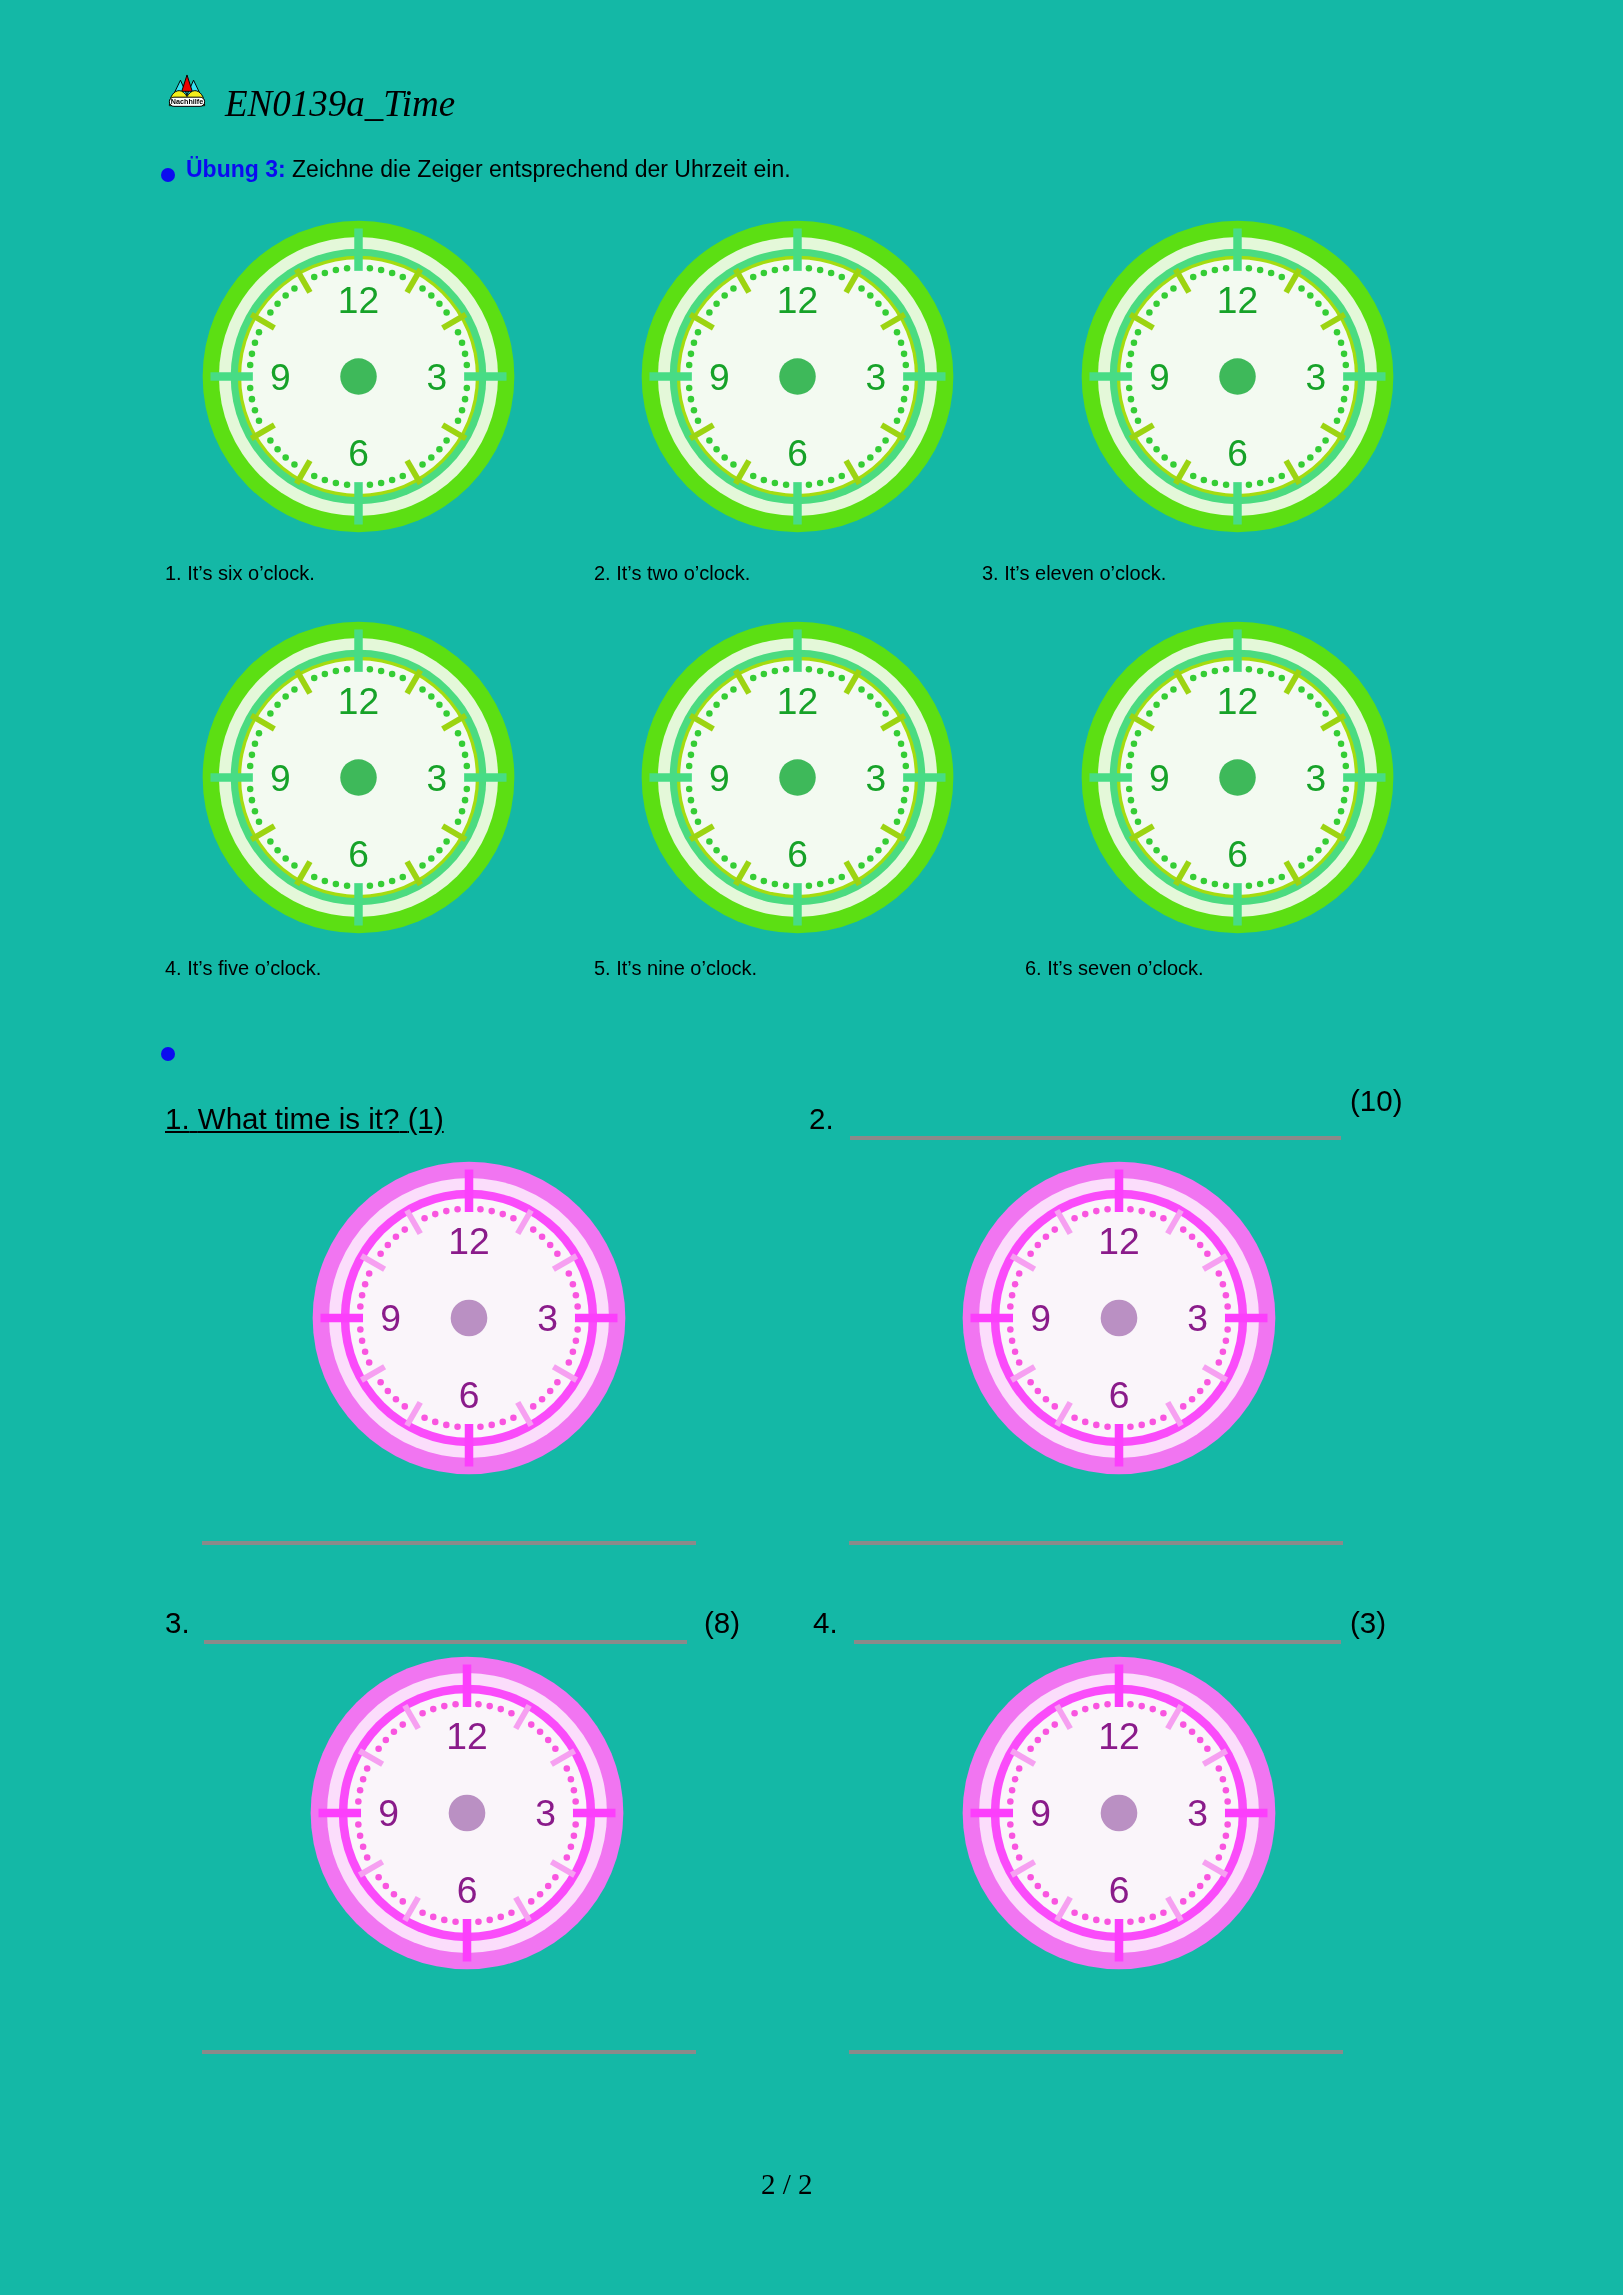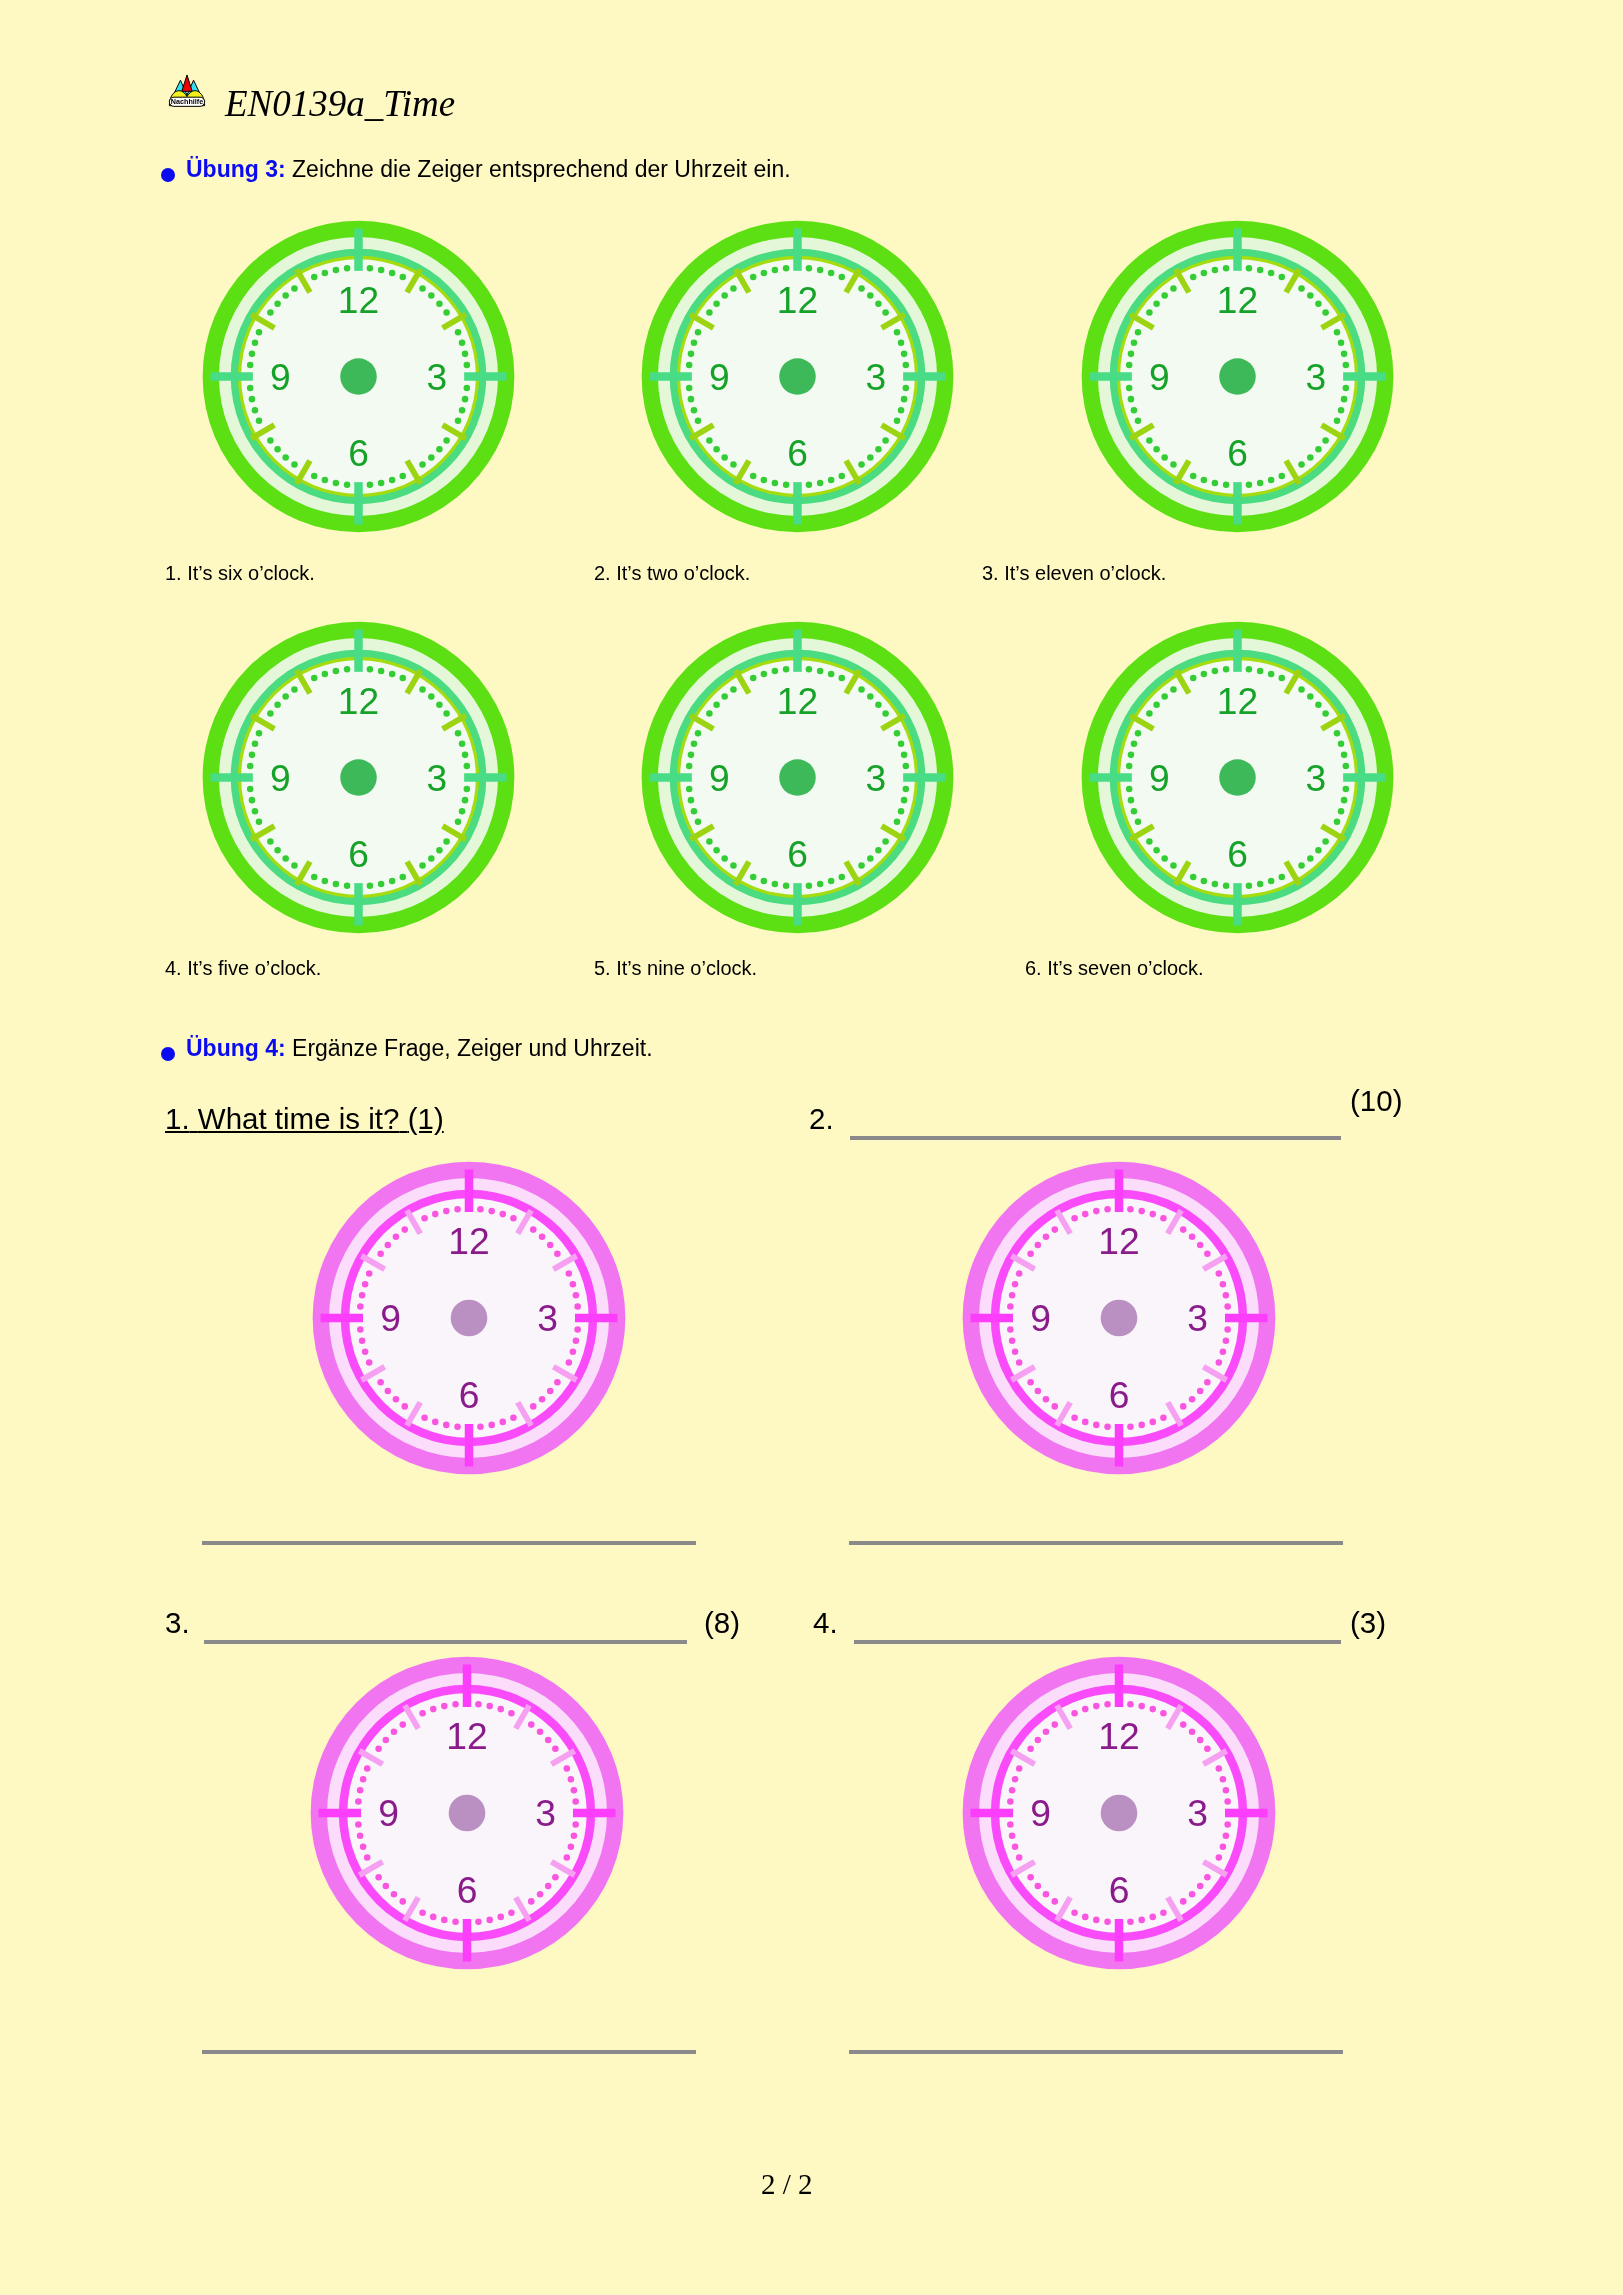--- a/index.html
+++ b/index.html
@@ -1,16 +1,16 @@
 <!DOCTYPE html>
 <html style="--blue: #0b0bf0; --gray: #8a8a8a;font-size:10.5px"><head>
 <meta charset="utf-8">
 <style>
   html,body{margin:0;padding:0;background:#fff;}
-  .page{position:relative;width:1623px;height:2295px;background:#fef9c3;overflow:hidden;
+  .page{position:relative;width:1623px;height:2295px;background:#14b8a6;overflow:hidden;
         font-family:"Liberation Sans",sans-serif;color:#000;}
   .abs{position:absolute;}
   .title{font-family:"Liberation Serif",serif;font-style:italic;font-size:37px;color:#000;}
   .heading{font-size:23px;white-space:nowrap;}
   .heading .lbl{color:var(--blue,#0b0bf0);font-weight:bold;}
   .bullet{width:14.4px;height:14.4px;border-radius:50%;background:var(--blue,#0b0bf0);}
   .caption{font-size:20px;white-space:nowrap;}
   .item{font-size:29.5px;white-space:nowrap;}
   .blank{height:3.9px;background:var(--gray,#8a8a8a);}
   .clock{position:absolute;}
@@ -507,24 +507,20 @@
   <div class="abs caption" style="left:594px;top:957px;">
     <span>5.</span>
     <span>It’s nine o’clock.</span>
   </div>
   <div class="abs caption" style="left:1025px;top:957px;">
     <span>6.</span>
     <span>It’s seven o’clock.</span>
   </div>
 
   <div class="abs bullet" style="left:161px;top:1047px;"></div>
-  <div class="abs heading" style="left:186px;top:1035px;">
-    <span class="lbl">Übung 4:</span>
-    <span>Ergänze Frage, Zeiger und Uhrzeit.</span>
-  </div>
 
   <div class="abs item" style="left:165px;top:1102px;text-decoration:underline;">
     <span>1.</span>
     <span>What time is it?</span>
     <span>(1)</span>
   </div>
   <div class="abs item" style="left:809px;top:1102px;">
     <span>2.</span>
   </div>
   <div class="abs blank" style="left:850px;top:1136px;width:491px;"></div>

